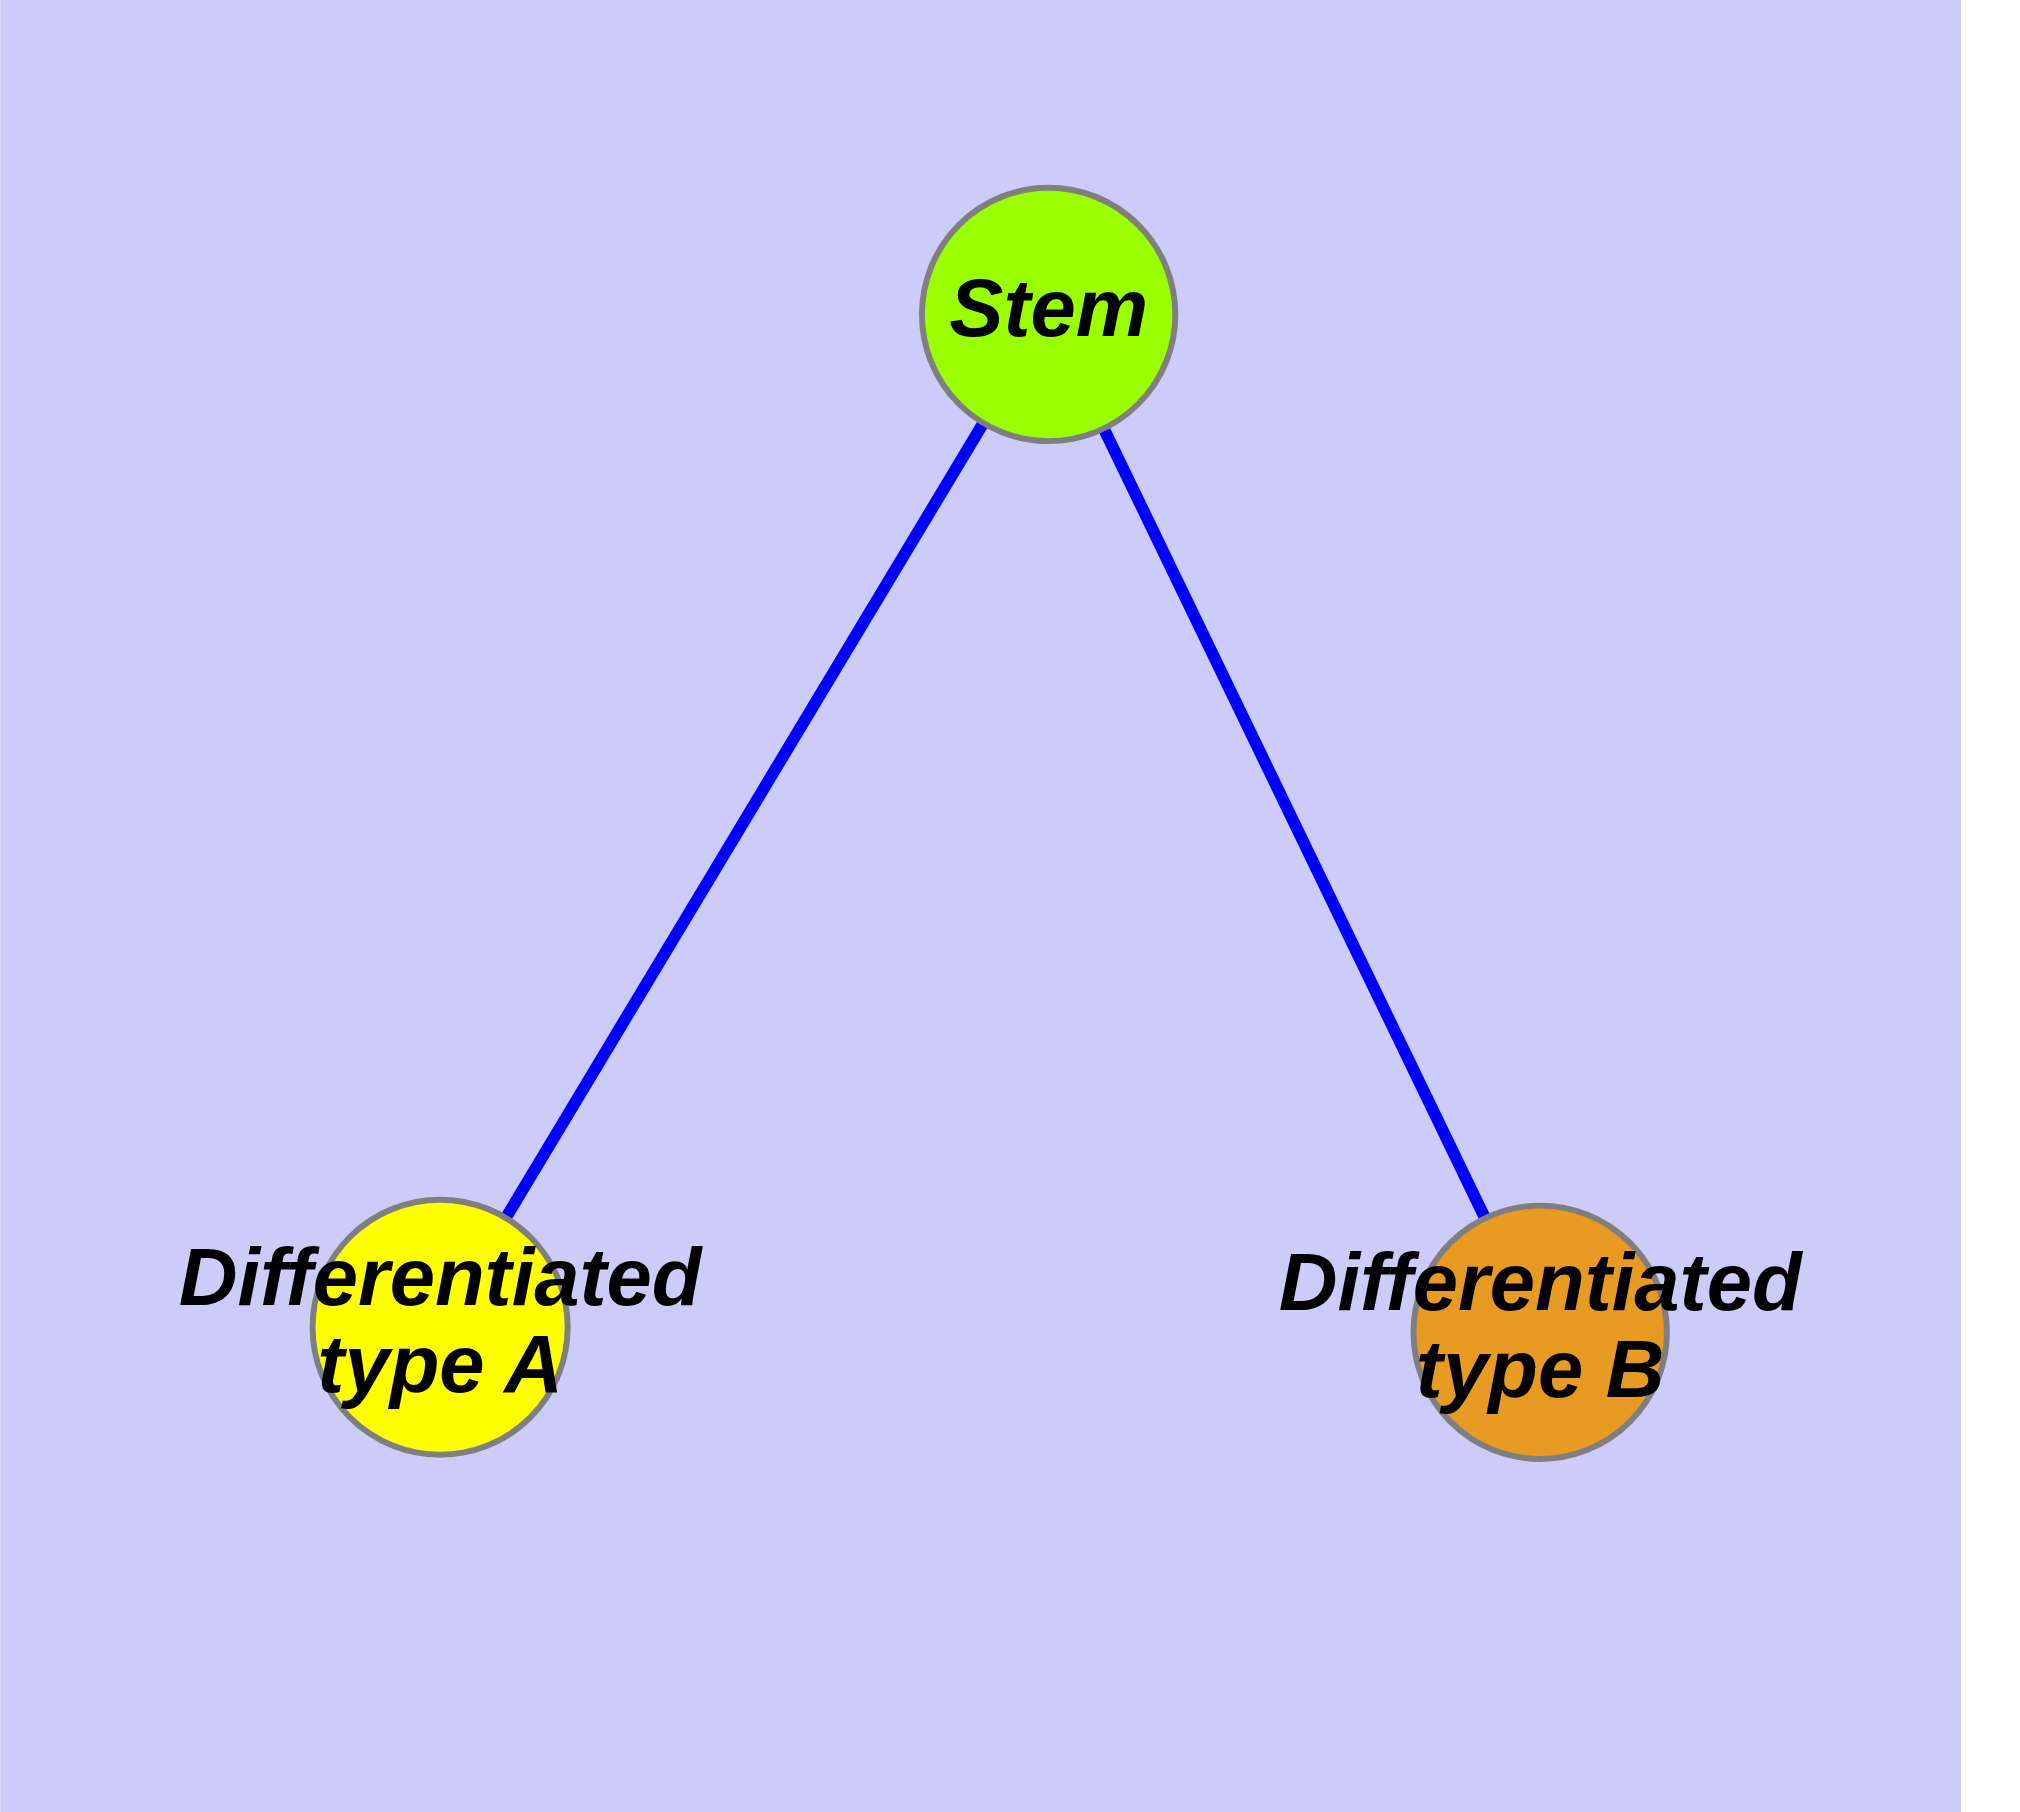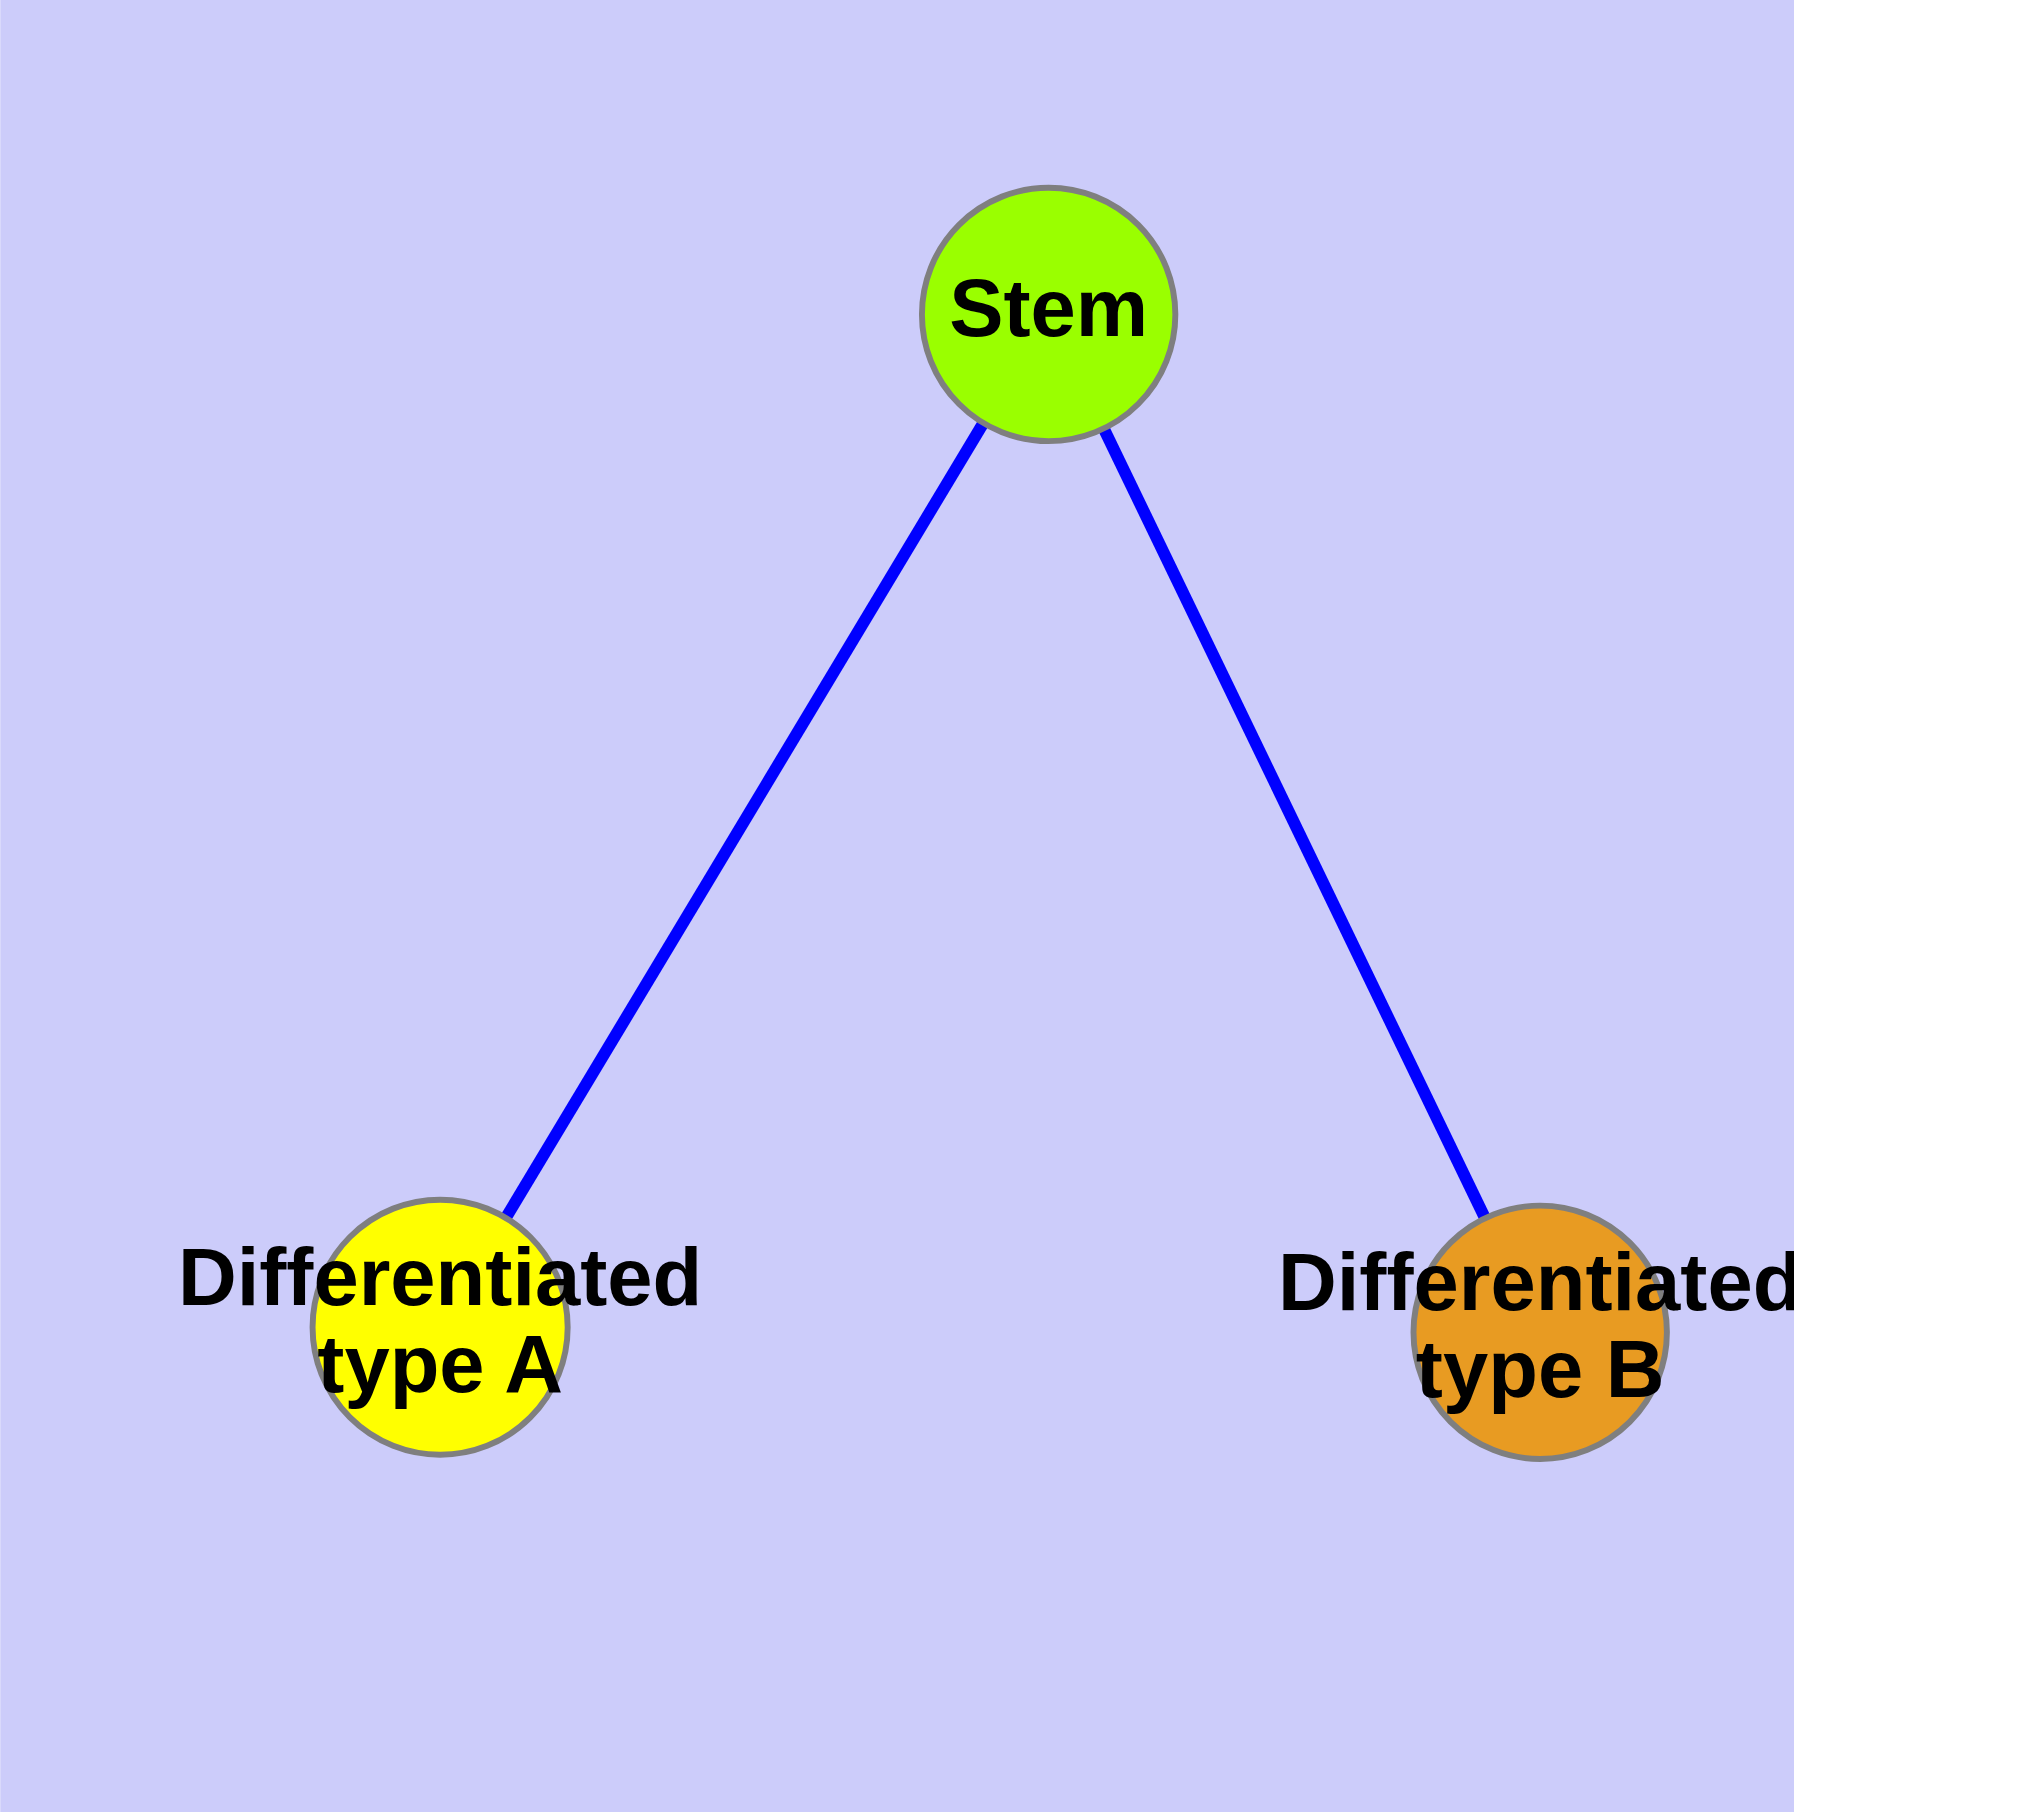--- a/index.html
+++ b/index.html
@@ -27,21 +27,21 @@
     font-weight: bold;
     fill: #000000;
     text-anchor: middle;
     dominant-baseline: middle;
     paint-order: normal;
   }
 </style>
 </head>
 <body>
 
-<div id="canvas" style="width: 1794px; height: 1812px;">
+<div id="canvas" style="width: 1961px; height: 1812px; font-style: italic;">
   <svg id="graph-svg" viewBox="0 0 2384 2138" xmlns="http://www.w3.org/2000/svg" style="width: 2021px; height: 1812px;">
 
     <rect id="bg-rect" x="0" y="0" width="2384" height="2138" fill="#ccccfa"></rect>
 
     <g id="edges-layer">
         <line x1="1160.261560141062" y1="498.7192696816584" x2="596.2534629452394" y2="1437.4235540117534" stroke="#0000ff" stroke-width="14" stroke-linecap="butt"></line>
         <line x1="1301.796355506199" y1="505.17314303956016" x2="1752.203644493801" y2="1437.8268569604397" stroke="#0000ff" stroke-width="14" stroke-linecap="butt"></line>
       </g>
     <g id="nodes-layer">
         <g>

